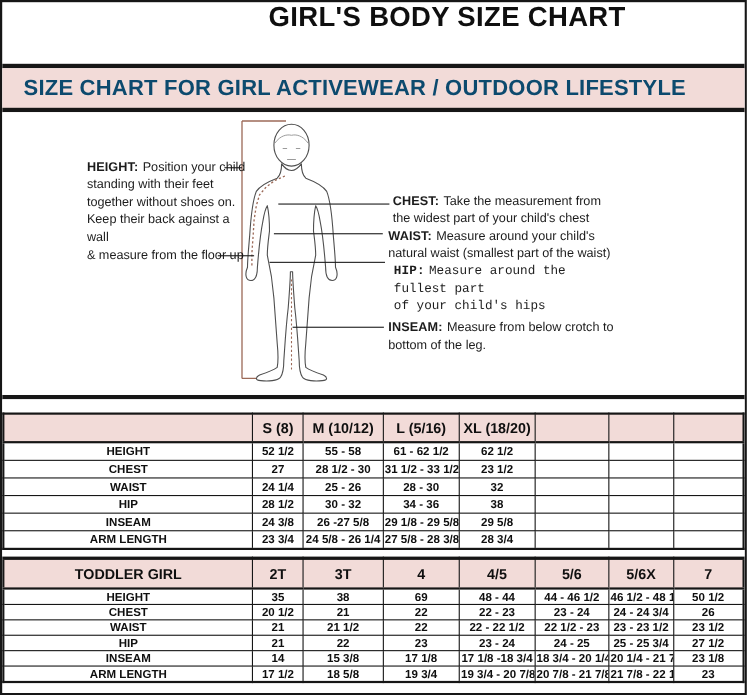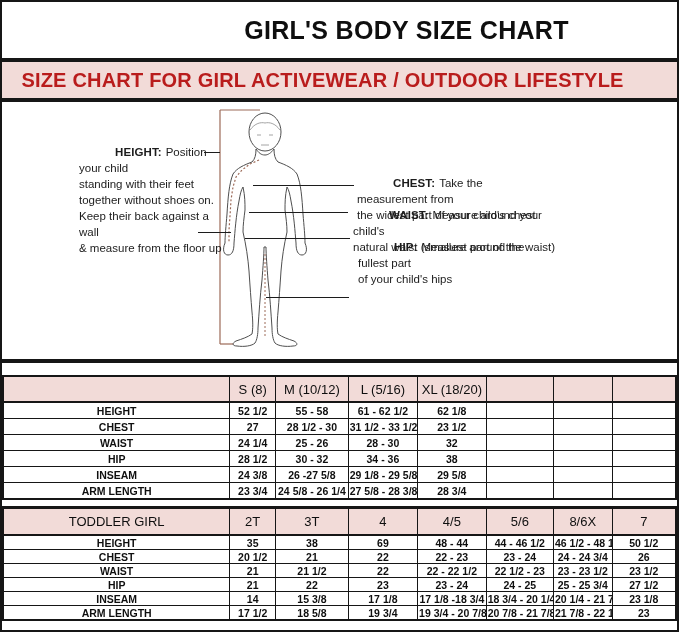--- a/index.html
+++ b/index.html
@@ -10,68 +10,68 @@
     border:2px solid var(--line, #161616);
     background:#fff;
     font-family:"Liberation Sans", sans-serif;
     color:#121212;
     overflow:hidden;
   }
   
   .title-bar {
     height:60px;
     border-bottom:4px solid var(--line,#161616);
-    display:flex; align-items:center; justify-content:center;
+    display:flex; align-items:flex-start; justify-content:center;
     padding-left:134px; box-sizing:border-box;
     font-size:25px; font-weight:bold; letter-spacing:.3px;
     color:#0f0f0f;
   }
   
   .banner {
     height:40px;
     background:var(--pink,#f2dbd8);
     border-bottom:4px solid var(--line,#161616);
     display:flex; align-items:center; justify-content:center;
     padding-right:34px; box-sizing:border-box;
     font-size:20px; font-weight:bold; letter-spacing:.2px;
-    color:#b91c1c;
+    color:#0c4a6e;
   }
   
   .diagram { position:relative; height:257px; background:#fff; }
   .diagram svg { position:absolute; left:200px; top:2px; }
   .hline { position:absolute; height:1px; background:#1c1c1c; }
   .hl-height  { top:50px;  left:202px; width:16px; }
   .hl-arm     { top:130px; left:196px; width:33px; }
   .hl-chest   { top:83px;  left:251px; width:101px; }
   .hl-waist   { top:110px; left:247px; width:99px;  }
   .hl-hip     { top:136px; left:243px; width:105px; }
   .hl-inseam  { top:195px; left:264px; width:83px;  }
   .note { position:absolute; font-size:11.5px; line-height:16px; color:#1c1c1c; }
-  .note b { margin-right:4px; letter-spacing:.1px;margin-left:36px; }
+  .note b { margin-right:4px; letter-spacing:.1px; }
   .note .nt { white-space:pre-line; }
   .note-height { left:77px;  top:42px;  width:152px; }
   .note-arm    { left:77px;  top:123px; width:142px; }
   .note-chest  { left:355px; top:73px;  width:196px; }
   .note-waist  { left:351px; top:105px; width:212px; }
-  .note-hip    { left:356px; top:137px; width:198px; }
+  .note-hip    { left:356px; top:137px; width:198px;font-family:Liberation Mono, monospace; }
   .note-inseam { left:351px; top:188px; width:224px; }
   
   .sep  { height:4px; background:var(--line,#161616); }
   .gap1 { height:12px; background:#fff; }
   .gap2 { height:6px;  background:#fff; }
   
   table.size-table {
     width:100%; border-collapse:collapse; table-layout:fixed;
     border:2px solid var(--line,#161616);
   }
   table.size-table th {
     background:var(--pink,#f2dbd8);
     border:1px solid var(--line,#161616);
     border-bottom:2px solid var(--line,#161616);
-    font-size:13px; font-weight:normal; text-align:center;
+    font-size:13px; font-weight:bold; text-align:center;
     padding:0; color:#0f0f0f;
   }
   table.size-table td {
     border:1px solid var(--line,#161616);
     font-size:10.5px; font-weight:bold; text-align:center;
     padding:0 1px; color:#0f0f0f; white-space:nowrap; overflow:hidden;
   }
   #table-girl th    { height:24px; }
   #table-girl td    { height:15px; }
   #table-toddler    { border-top:3px solid var(--line,#161616); }
@@ -148,20 +148,24 @@
 natural waist (smallest part of the waist)</span>
     </div>
     <div class="note note-chest">
       <b>CHEST:</b><span class="nt">Take the measurement from
 the widest part of your child's chest</span>
     </div>
     <div class="note note-hip">
       <b>HIP:</b><span class="nt">Measure around the fullest part
 of your child's hips</span>
     </div>
+    <div class="note note-inseam">
+      <b>INSEAM:</b><span class="nt">Measure from below crotch to
+bottom of the leg.</span>
+    </div>
   </div>
 
   <div class="sep"></div>
   <div class="gap1"></div>
 
   <table class="size-table" id="table-girl">
       <colgroup>
         <col style="width: 33.7%;">
         <col style="width: 6.8%;">
         <col style="width: 10.8%;">
@@ -182,21 +186,21 @@
           <th></th>
           <th></th>
         </tr>
       </thead>
       <tbody>
         <tr>
           <td>HEIGHT</td>
           <td>52 1/2</td>
           <td>55 - 58</td>
           <td>61 - 62 1/2</td>
-          <td>62 1/8</td>
+          <td>62 1/2</td>
           <td></td>
           <td></td>
           <td></td>
         </tr>
         <tr>
           <td>CHEST</td>
           <td>27</td>
           <td>28 1/2 - 30</td>
           <td>31 1/2 - 33 1/2</td>
           <td>23 1/2</td>
@@ -261,21 +265,21 @@
         <col style="width: 9.5%;">
       </colgroup>
       <thead>
         <tr>
           <th>TODDLER GIRL</th>
           <th>2T</th>
           <th>3T</th>
           <th>4</th>
           <th>4/5</th>
           <th>5/6</th>
-          <th>8/6X</th>
+          <th>5/6X</th>
           <th>7</th>
         </tr>
       </thead>
       <tbody>
         <tr>
           <td>HEIGHT</td>
           <td>35</td>
           <td>38</td>
           <td>69</td>
           <td>48 - 44</td>

